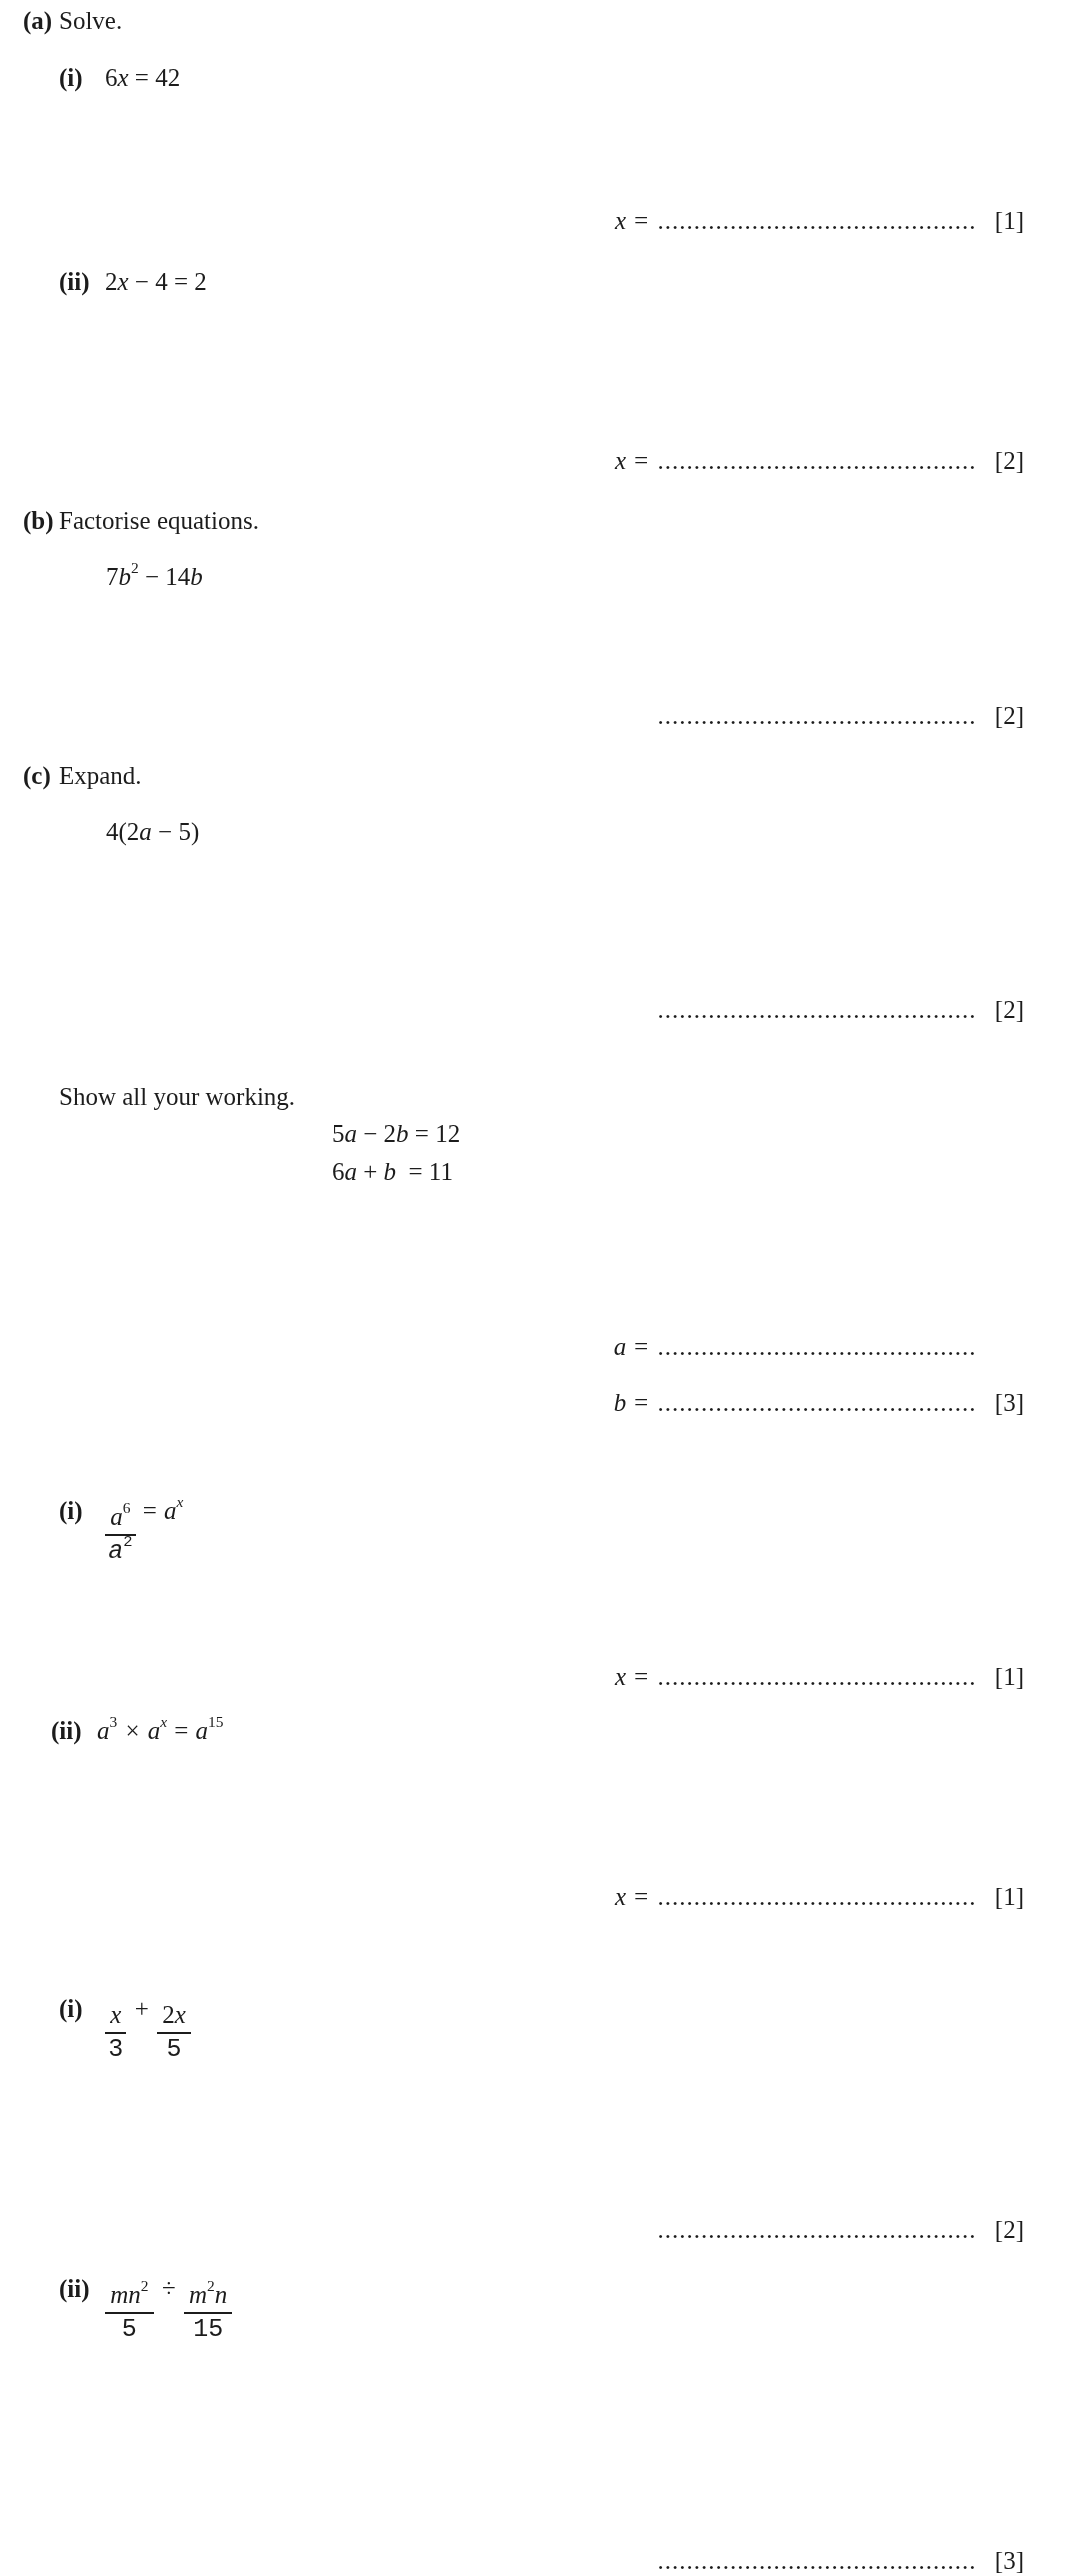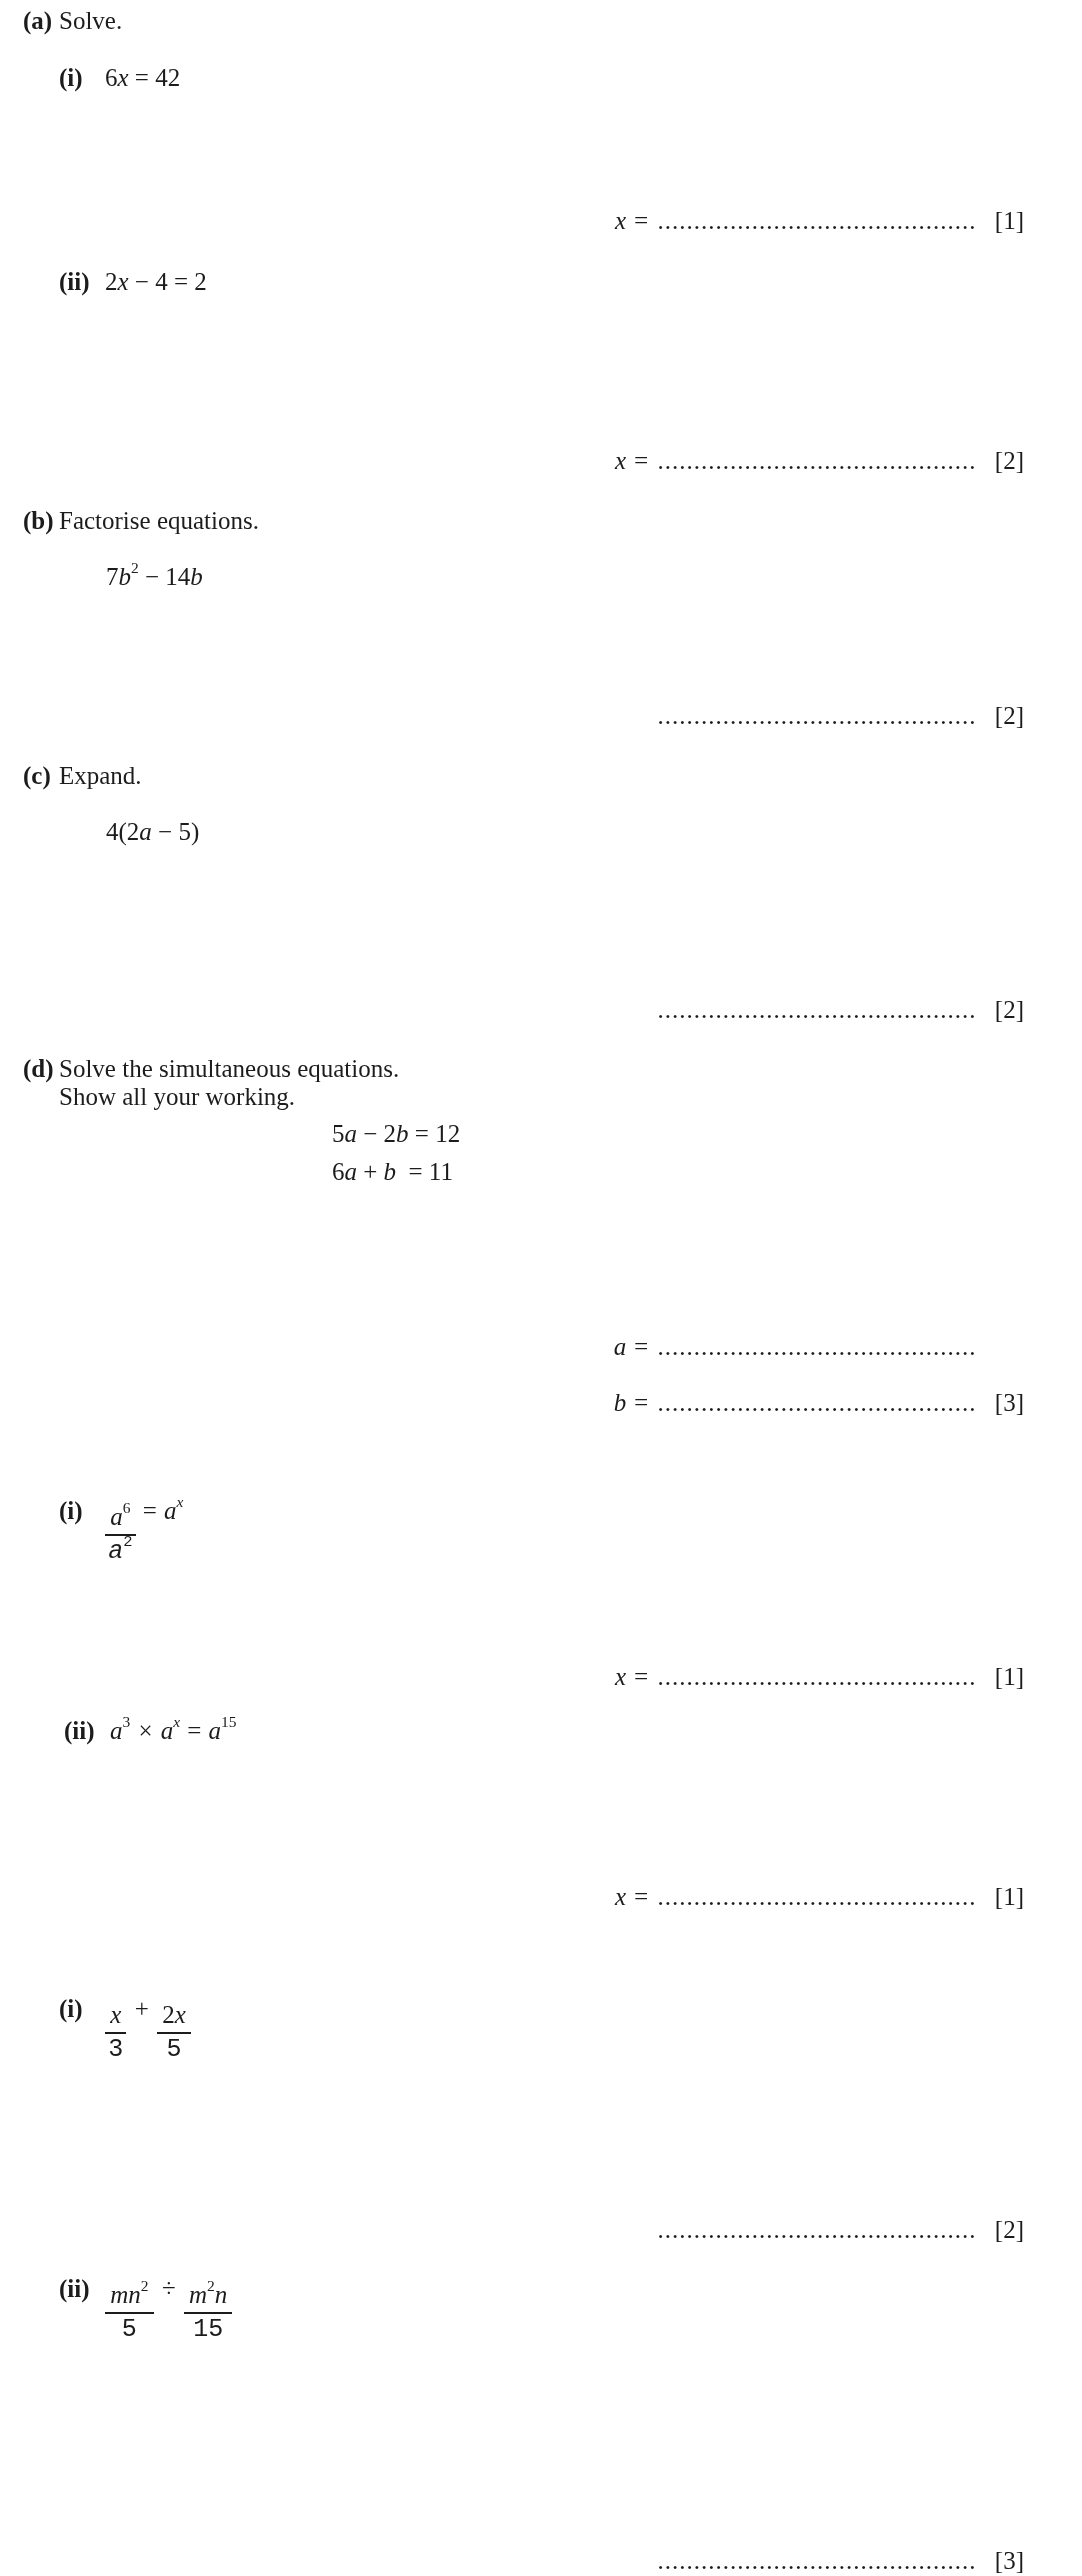--- a/index.html
+++ b/index.html
@@ -80,23 +80,20 @@
   <div class="row" style="top:817px;left:106px">
     <span class="eq"><span>4(2</span><i>a</i><span> − 5)</span></span>
   </div>
 
   <div class="ans" style="top:995px">
     <span class="pref"></span>
       <span class="dots">............................................</span>
       <span class="mark">[2]</span>
   </div>
 
-  <div class="row" style="top:1054px">
-    <span class="lbl">(d)</span><span>Solve the simultaneous equations.</span>
-  </div>
   <div class="row" style="top:1082px;left:59px">
     <span>Show all your working.</span>
   </div>
 
   <div class="row" style="top:1119px;left:332px">
     <span class="eq"><span>5</span><i>a</i><span> − 2</span><i>b</i><span> = 12</span></span>
   </div>
   <div class="row" style="top:1157px;left:332px">
     <span class="eq"><span>6</span><i>a</i><span> + </span><i>b</i><span class="gap"></span><span>= 11</span></span>
   </div>
@@ -122,21 +119,21 @@
     <span class="eqsign">=</span>
     <span><i>a</i><i class="sup">x</i></span>
   </div>
 
   <div class="ans" style="top:1662px">
     <span class="pref">x =</span>
       <span class="dots">............................................</span>
       <span class="mark">[1]</span>
   </div>
 
-  <div class="row" style="top:1716px;left:64px">
+  <div class="row" style="top:1716px;left:51px">
     <span class="sublbl">(ii)</span><span class="eq"><i>a</i><span class="sup">3</span><span class="op">×</span><i>a</i><i class="sup">x</i><span class="eqsign">=</span><i>a</i><span class="sup">15</span></span>
   </div>
 
   <div class="ans" style="top:1882px">
     <span class="pref">x =</span>
       <span class="dots">............................................</span>
       <span class="mark">[1]</span>
   </div>
 
 

